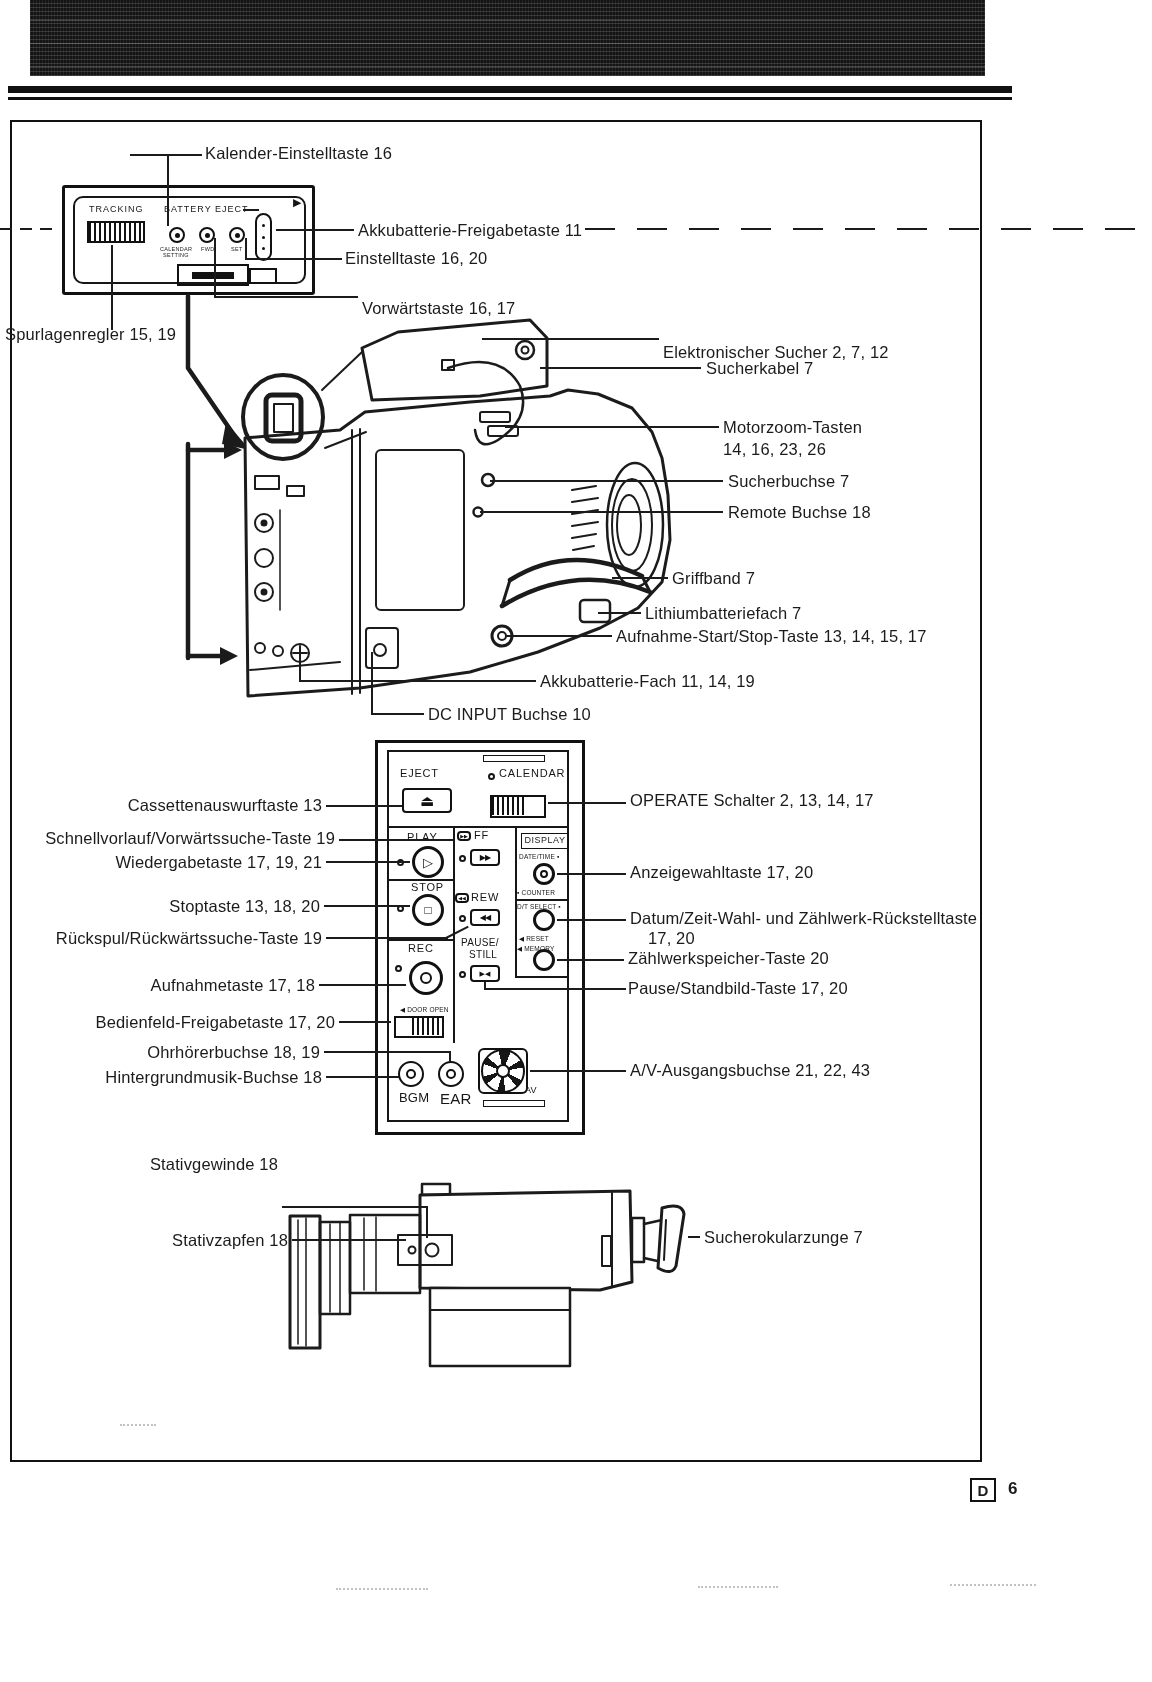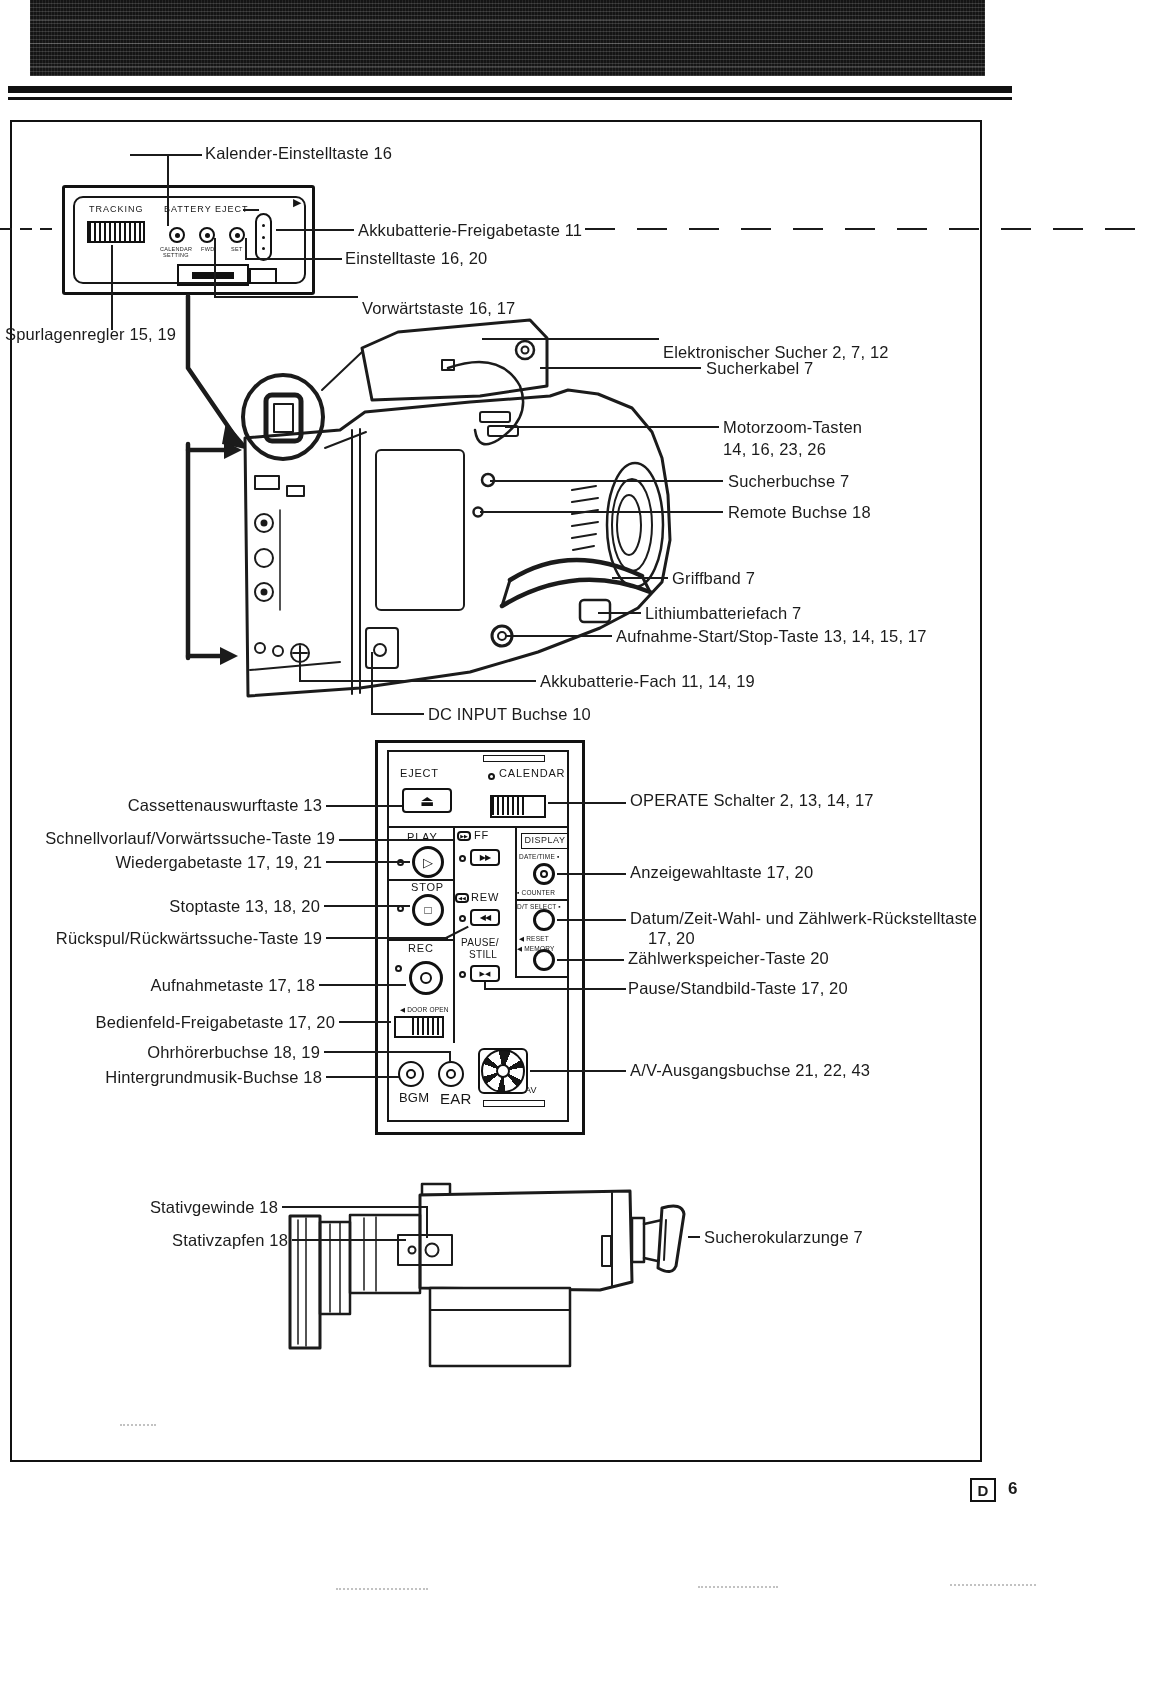--- a/index.html
+++ b/index.html
@@ -371,21 +371,21 @@
       <rect x="150" y="108" width="140" height="78" stroke-width="2.5" fill="#fff"></rect>
       <path d="M150,130 L290,130" stroke-width="2"></path>
     </g>
   </svg>
 
   <div class="hl" style="left:282px;top:1206px;width:146px"></div>
   <div class="vl" style="left:426px;top:1206px;height:32px"></div>
   <div class="hl" style="left:292px;top:1239px;width:114px"></div>
   <div class="hl" style="left:688px;top:1236px;width:12px"></div>
 
-  <div class="lbl" style="right:874px;top:1197px">Stativgewinde 18</div>
+  <div class="lbl" style="right:874px;top:1154px">Stativgewinde 18</div>
   <div class="lbl" style="right:864px;top:1230px">Stativzapfen 18</div>
   <div class="lbl" style="left:704px;top:1227px">Sucherokularzunge 7</div>
 
   <div class="dbox" style="left:970px;top:1478px;width:26px;height:24px">D</div>
   <div class="lbl" style="left:1008px;top:1479px;font-weight:bold;font-size:17px">6</div>
 
   <div class="artifact" style="left:336px;top:1588px;width:92px"></div>
   <div class="artifact" style="left:698px;top:1586px;width:80px"></div>
   <div class="artifact" style="left:950px;top:1584px;width:86px"></div>
   <div class="artifact" style="left:120px;top:1424px;width:36px"></div>

